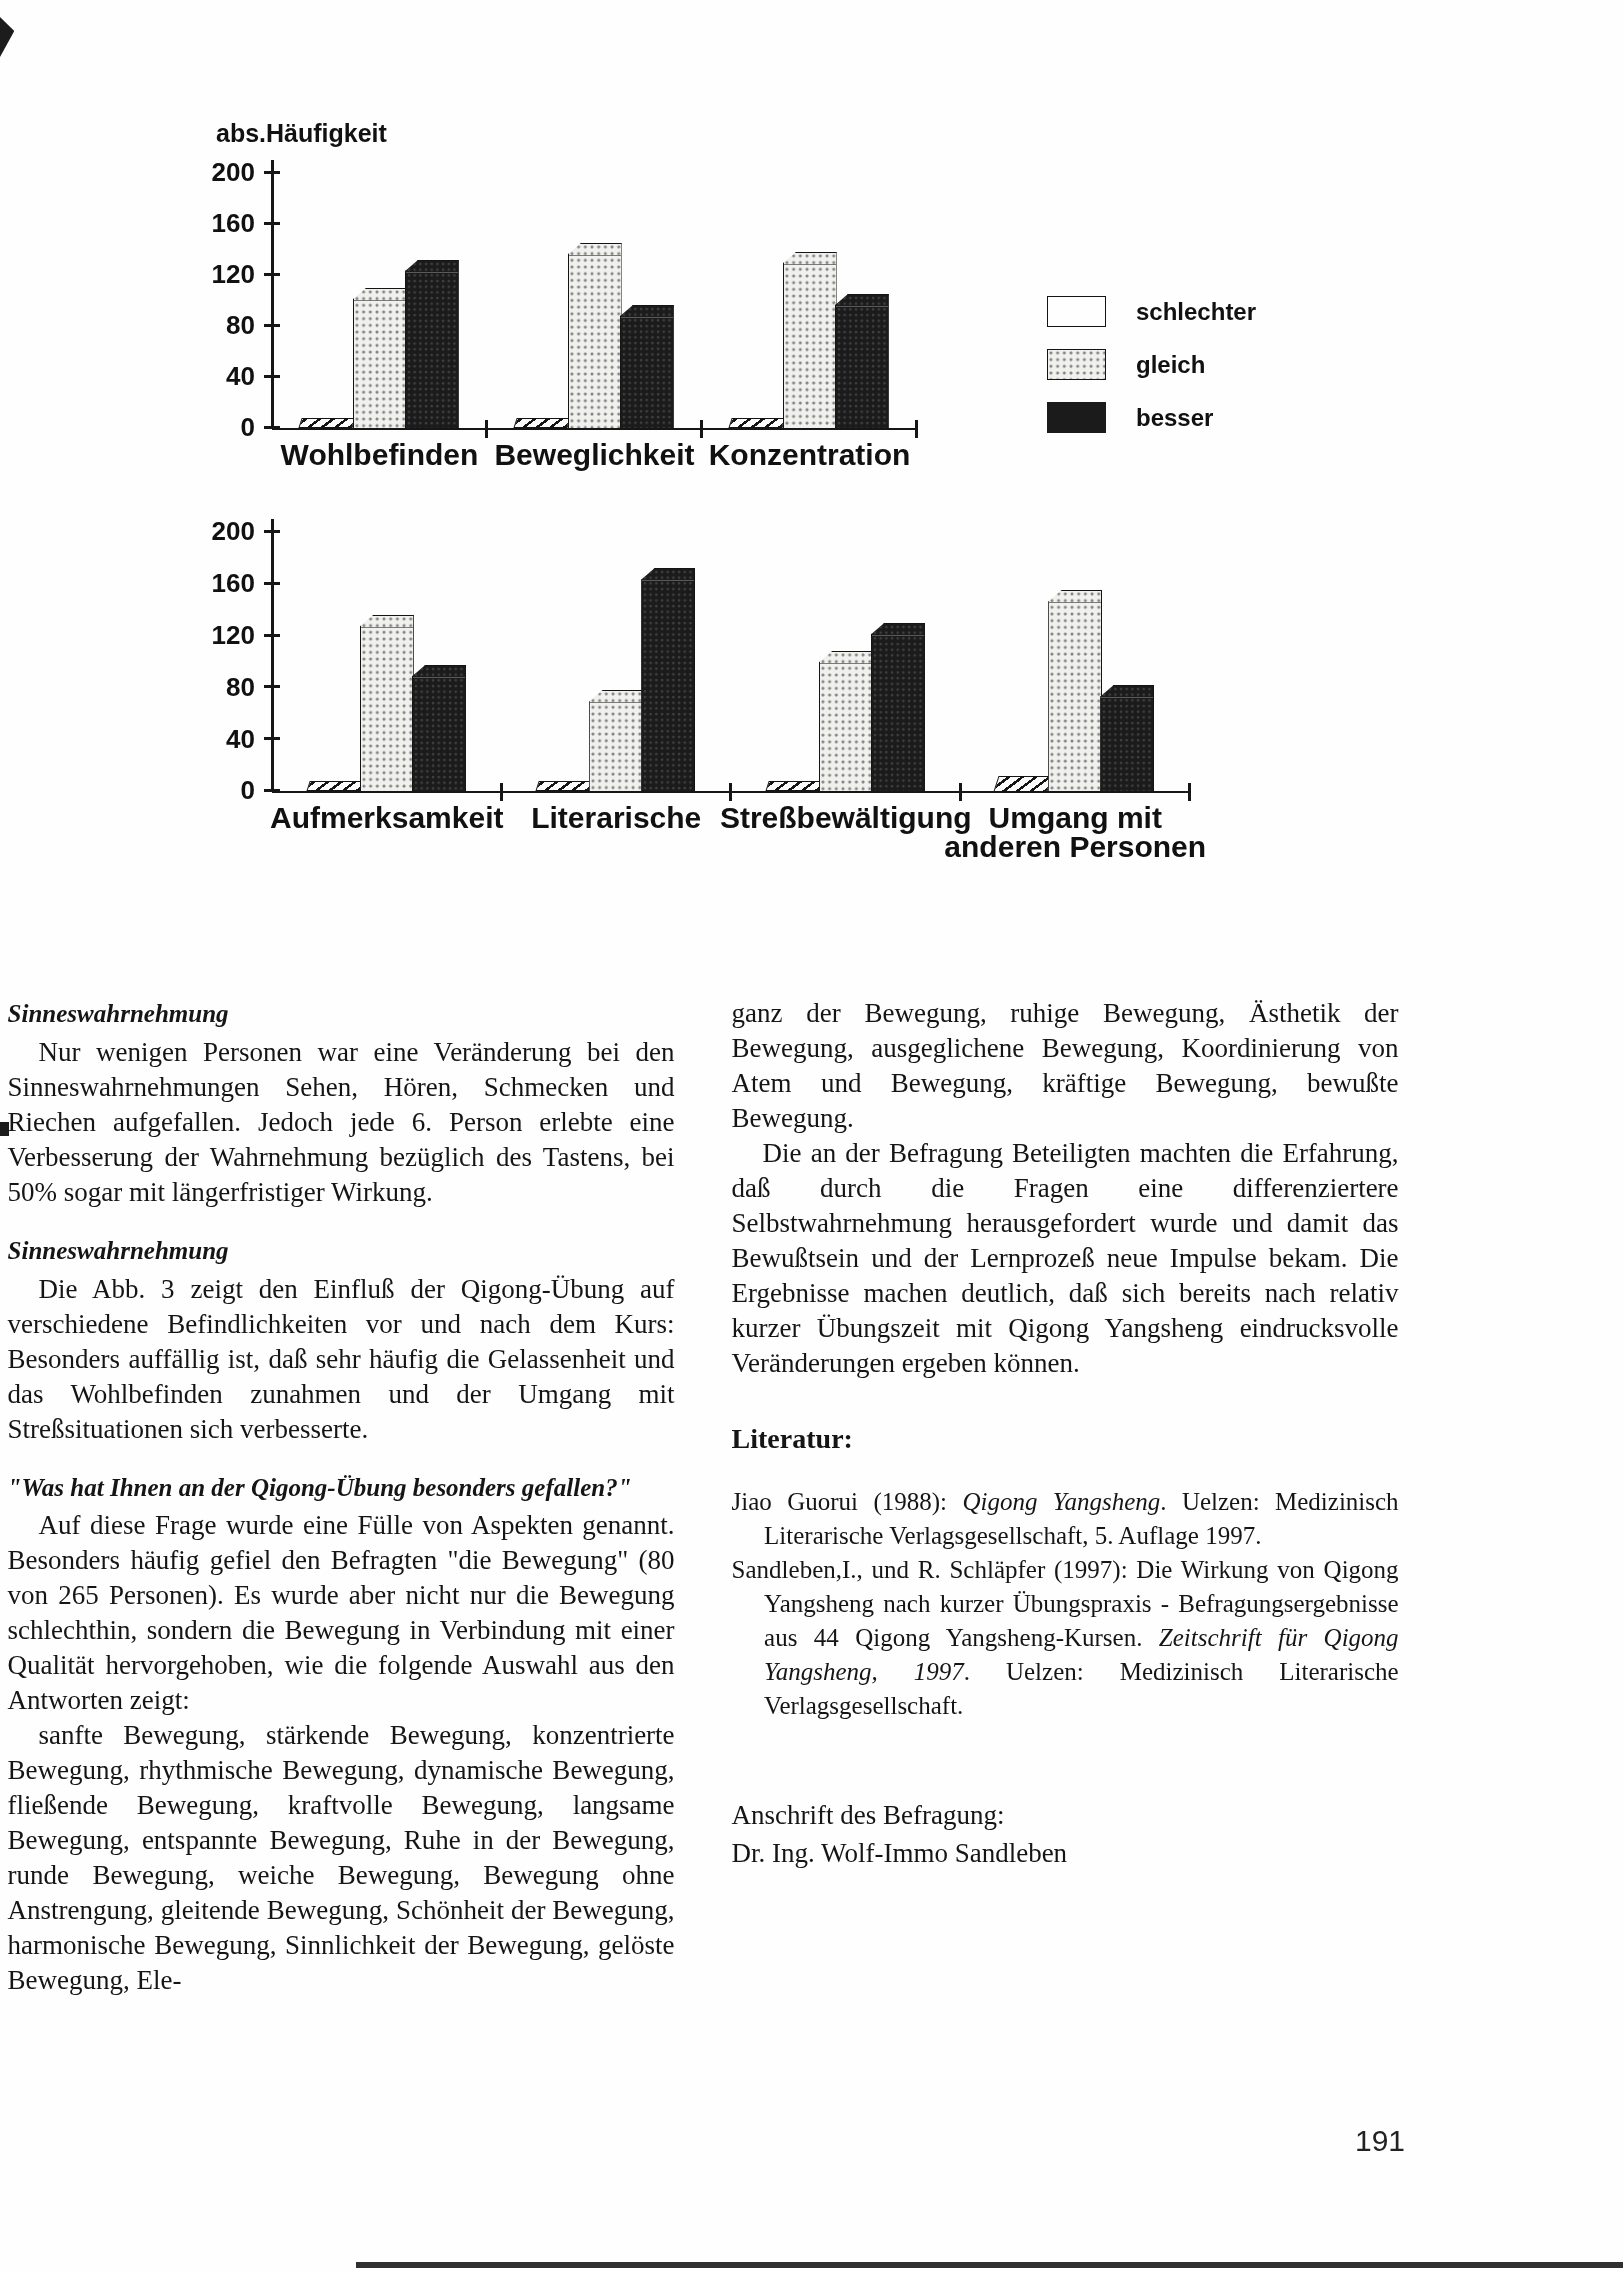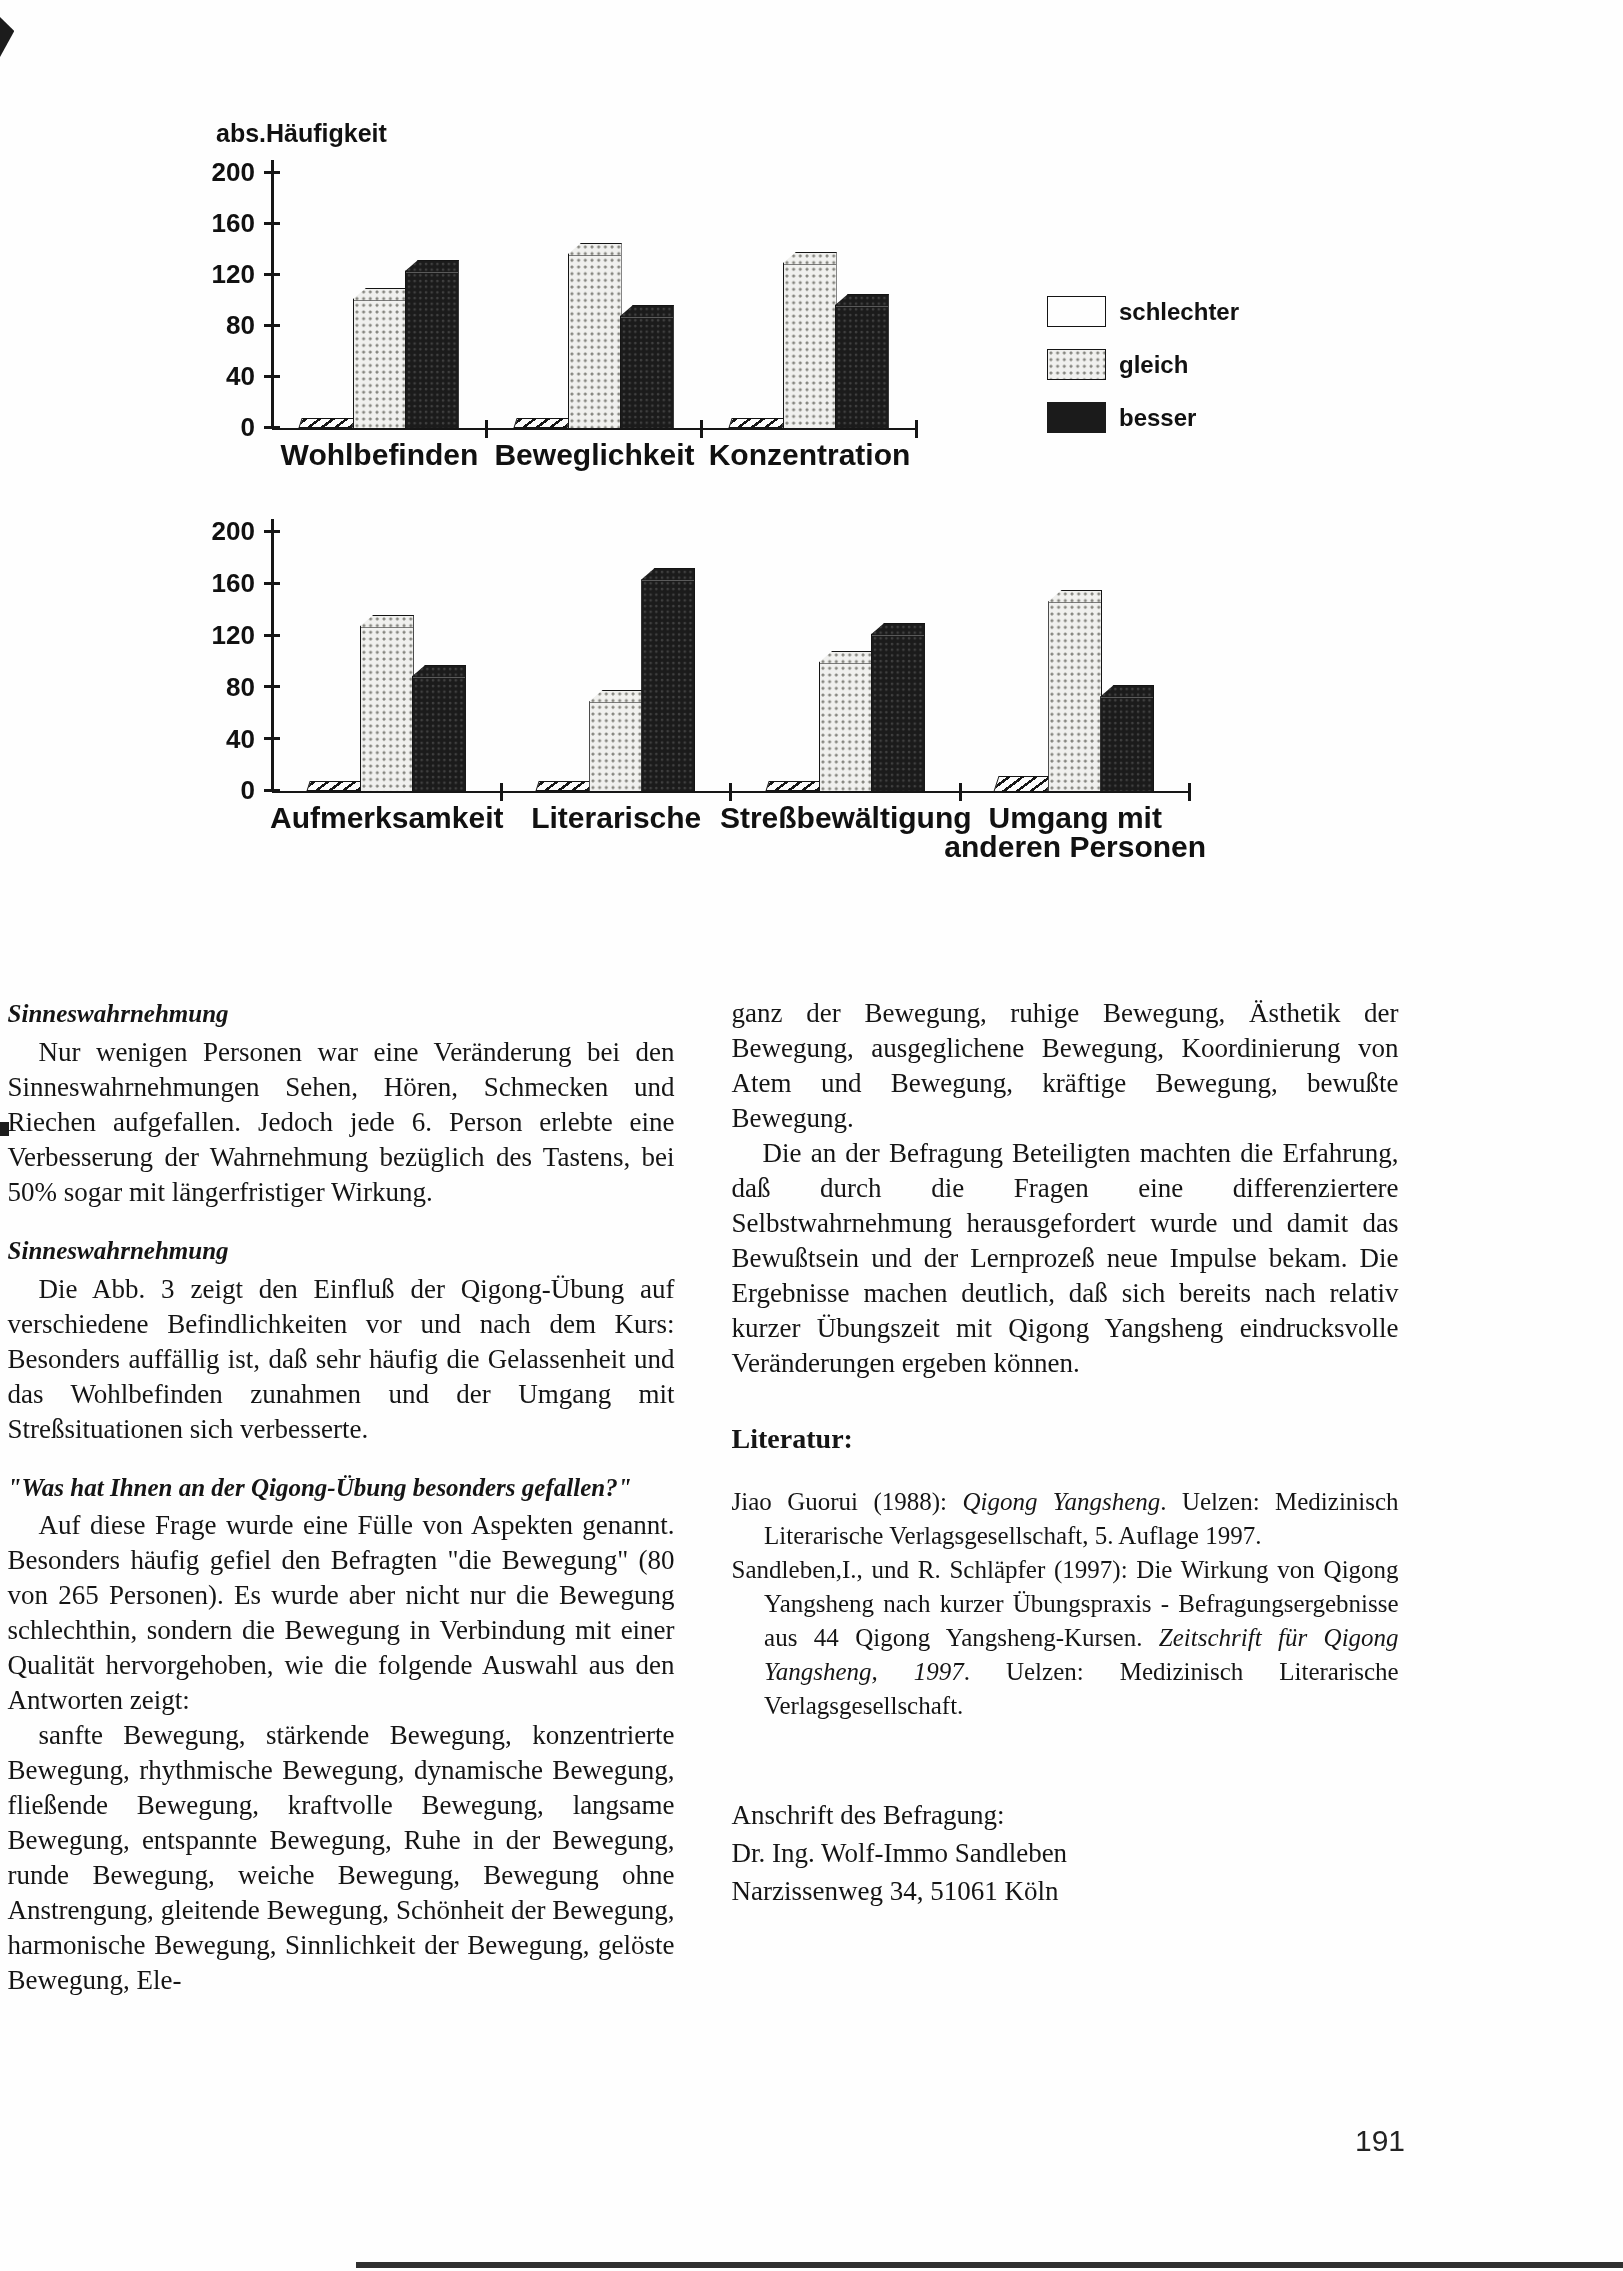--- a/index.html
+++ b/index.html
@@ -40,21 +40,21 @@
       background-size:5.7px 5.7px;
       clip-path:polygon(13.4px 0,100% 0,100% 100%,0 100%,0 11.5px);}
   .edge{position:absolute;top:10.5px;left:0;right:0;height:1.9px;background:#16161688;}
   .s2 .edge{background:rgba(255,255,255,.28);}
   .xlabel{position:absolute;top:calc(100% + 11.5px);left:50%;transform:translateX(-50%);
           width:287px;text-align:center;font-size:30px;font-weight:bold;line-height:29px;color:#111;}
 
   
   .legend{position:absolute;left:1047px;top:296px;display:flex;flex-direction:column;gap:22px;
           font-family:"Liberation Sans", sans-serif;}
-  .legend-row{display:flex;align-items:center;gap:13px;text-align:center;}
+  .legend-row{display:flex;align-items:center;gap:30px;text-align:center;}
   .swatch{width:59px;height:31px;box-sizing:border-box;border:1.9px solid #141414;}
   .sw0{background:#fefefe;}
   .sw1{background-color:#f0f0ee;background-image:radial-gradient(circle at 2.9px 2.9px,#85857f 1.3px,transparent 1.7px);background-size:6.7px 6.7px;}
   .sw2{background:#1b1b1b;border-color:#1b1b1b;}
   .legend-label{font-size:24px;font-weight:bold;color:#111;}
 
   .fig-caption{position:absolute;left:212px;top:865px;font-family:"Liberation Sans", sans-serif;
                font-size:27px;color:#1a1a1a;}
 
   
@@ -236,20 +236,19 @@
 
     <div class="col col-right">
       <p class="p">ganz der Bewegung, ruhige Bewegung, Ästhetik der Bewegung, ausgeglichene Bewegung, Koordinierung von Atem und Bewegung, kräftige Bewegung, bewußte Bewegung.</p>
       <p class="p indent">Die an der Befragung Beteiligten machten die Erfahrung, daß durch die Fragen eine differenziertere Selbstwahrnehmung herausgefordert wurde und damit das Bewußtsein und der Lernprozeß neue Impulse bekam. Die Ergebnisse machen deutlich, daß sich bereits nach relativ kurzer Übungszeit mit Qigong Yangsheng eindrucksvolle Veränderungen ergeben können.</p>
       <div class="h-bold">Literatur:</div>
       <p class="ref"><span>Jiao Guorui (1988): </span><span class="it">Qigong Yangsheng</span><span>. Uelzen: Medizinisch Literarische Verlagsgesellschaft, 5. Auflage 1997.</span></p>
       <p class="ref"><span>Sandleben,I., und R. Schläpfer (1997): Die Wirkung von Qigong Yangsheng nach kurzer Übungspraxis - Befragungsergebnisse aus 44 Qigong Yangsheng-Kursen. </span><span class="it">Zeitschrift für Qigong Yangsheng, 1997</span><span>. Uelzen: Medizinisch Literarische Verlagsgesellschaft.</span></p>
       <div class="p address">
         <div>Anschrift des Befragung:</div>
         <div>Dr. Ing. Wolf-Immo Sandleben</div>
-        <div>Narzissenweg 34, 51061 Köln</div>
       </div>
     </div>
   </div>
 
   <div class="page-number">191</div>
 </div>
 
 
 </body></html>

